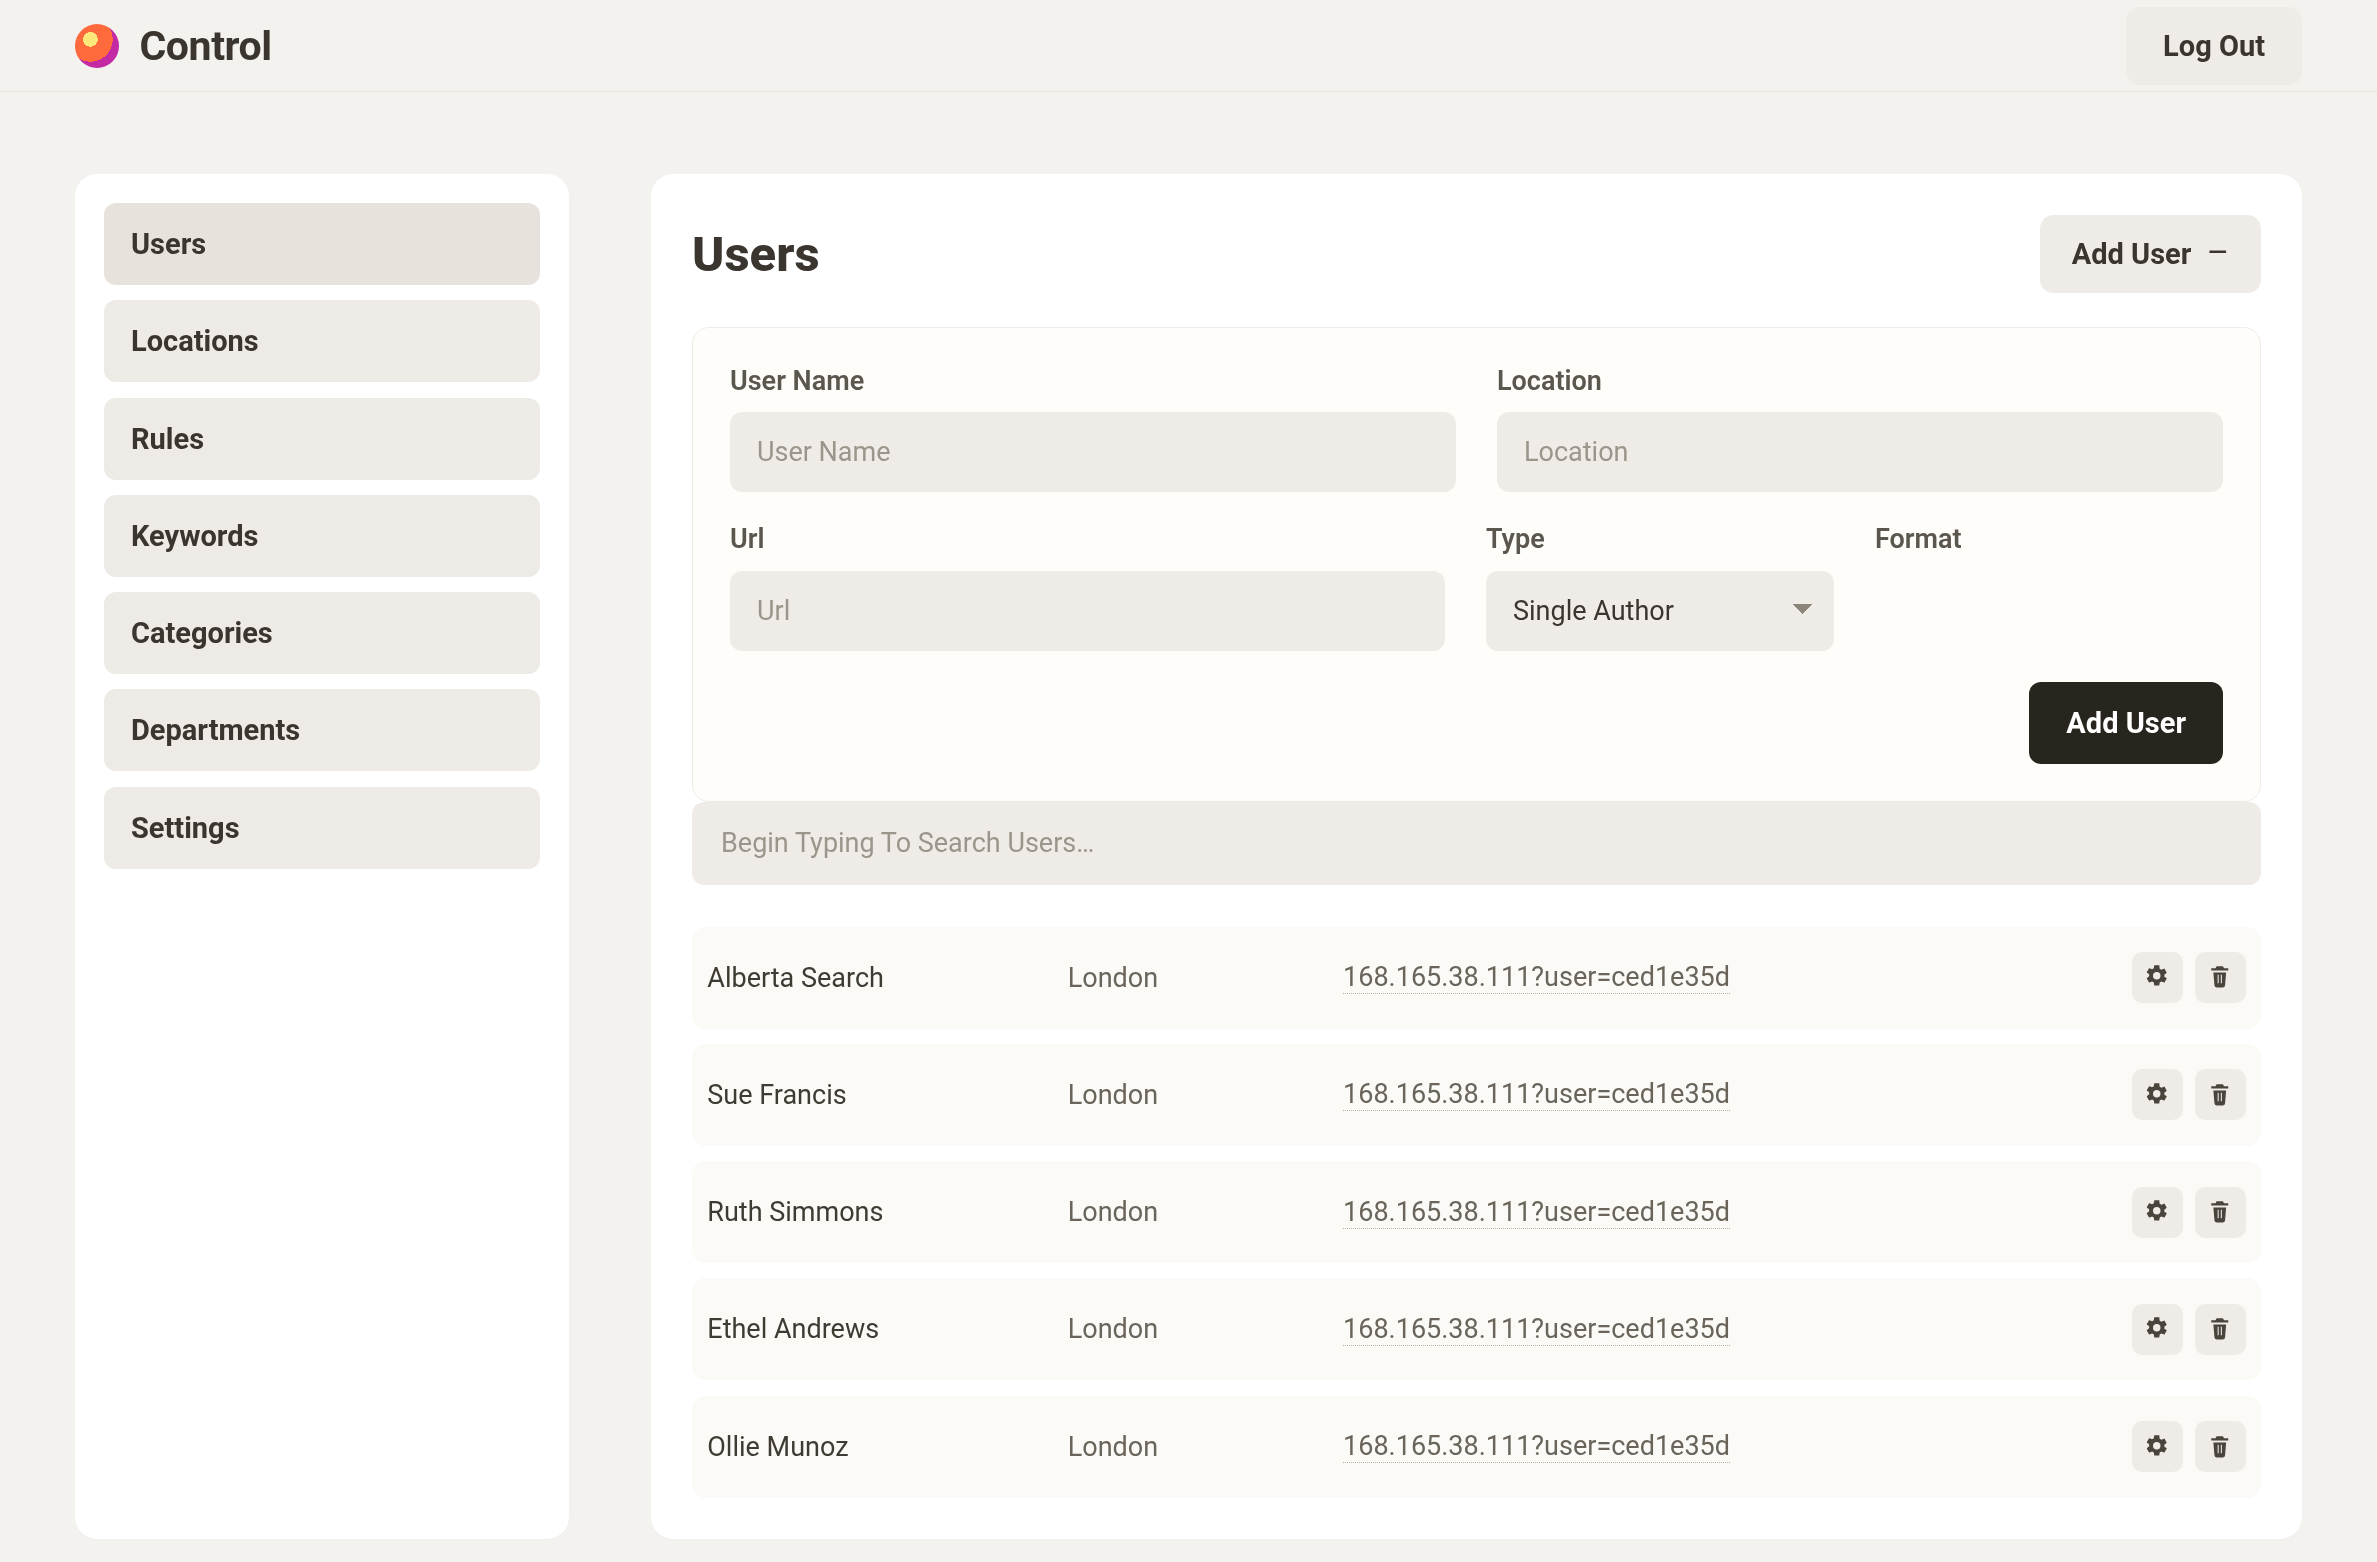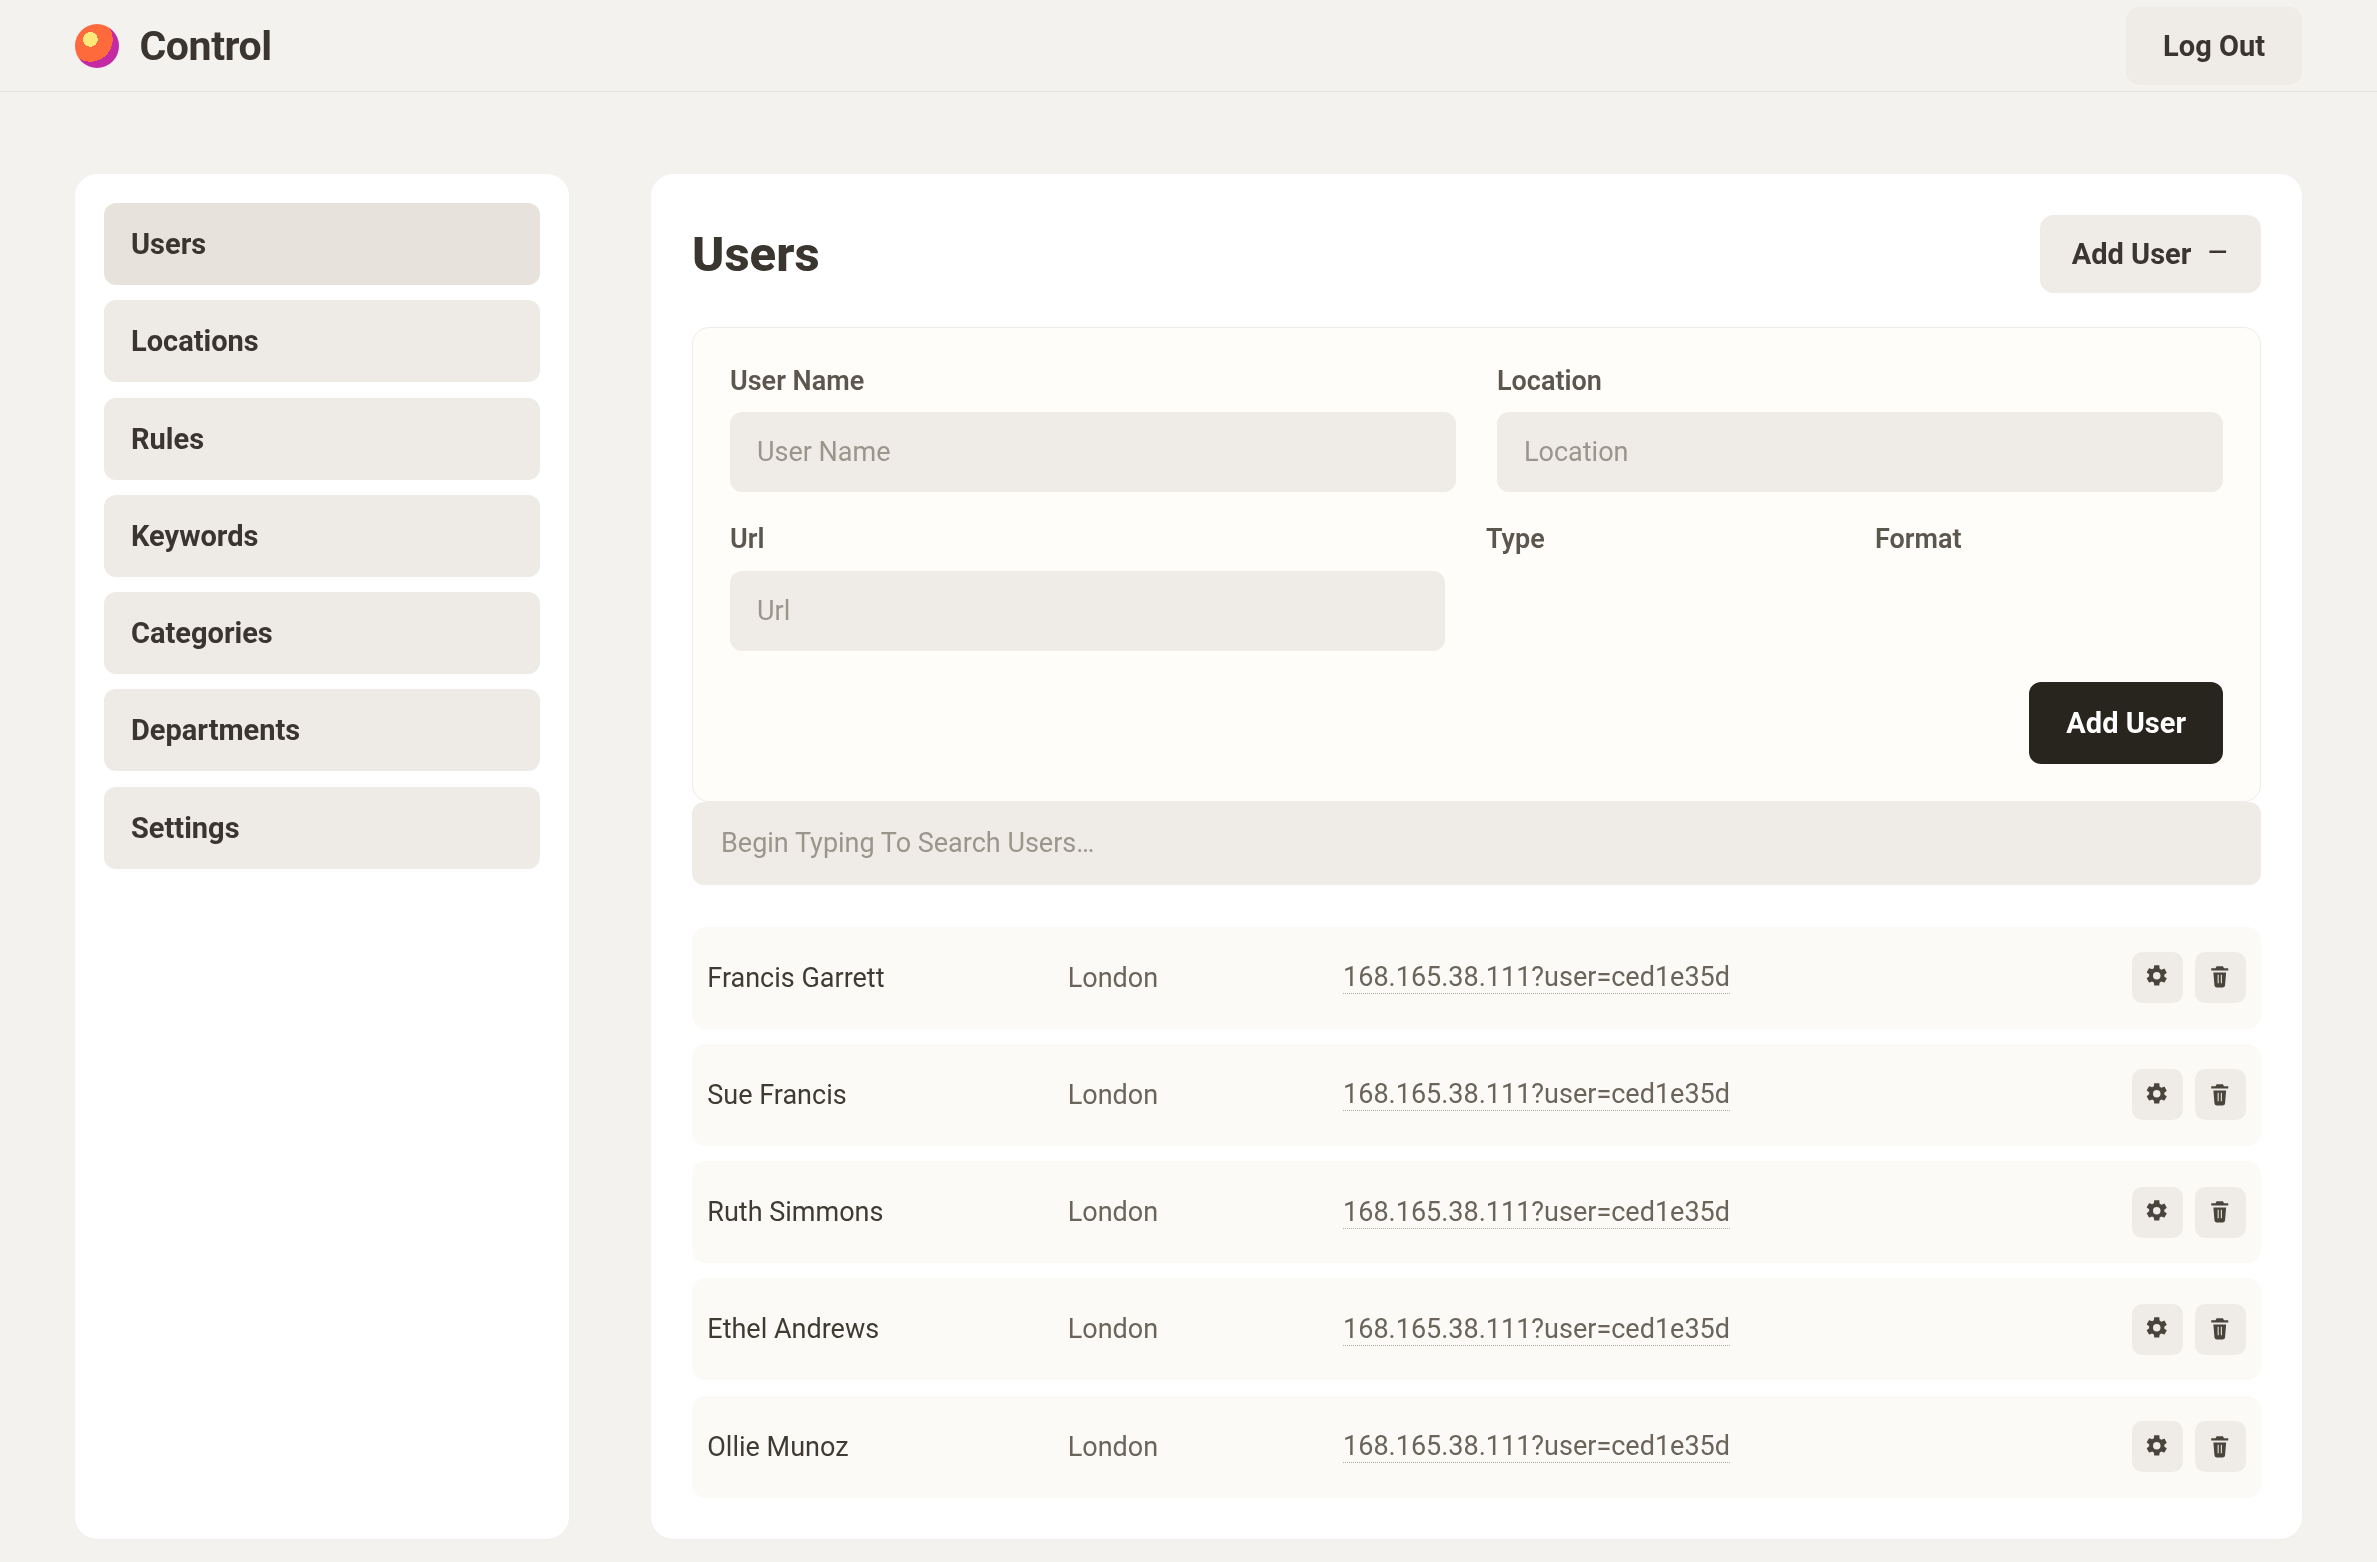--- a/index.html
+++ b/index.html
@@ -168,38 +168,41 @@
         </div>
       </div>
 
       <div class="form-row">
         <div class="field">
           <label class="field-label">Url</label>
           <input class="text-input" type="text" placeholder="Url" style="">
         </div>
         <div class="field small">
           <label class="field-label">Type</label>
+          <select class="select-input">
+            <option>Single Author</option>
+          </select>
         </div>
         <div class="field small">
           <label class="field-label">Format</label>
         </div>
       </div>
 
       <div class="form-actions">
         <button class="btn-primary">Add User</button>
       </div>
     </div>
 
     <div class="search-wrap">
       <input class="search-input" type="text" placeholder="Begin Typing To Search Users…" style="">
     </div>
 
     <div class="user-list" id="user-list">
         <div class="user-row">
-          <div class="user-name">Francis Garrett</div>
+          <div class="user-name">Alberta Search</div>
           <div class="user-loc">London</div>
           <div class="user-url">168.165.38.111?user=ced1e35d</div>
           <div class="row-actions">
             <button class="icon-btn">
               <span><svg viewBox="0 0 24 24" fill="currentColor">
                   <path d="M19.14,12.94a7.14,7.14,0,0,0,.05-.94,7.14,7.14,0,0,0-.05-.94l2.03-1.58a.5.5,0,0,0,.12-.64l-1.92-3.32a.5.5,0,0,0-.6-.22l-2.39.96a7.03,7.03,0,0,0-1.62-.94l-.36-2.54A.5.5,0,0,0,13.9,2h-3.8a.5.5,0,0,0-.5.42l-.36,2.54a7.03,7.03,0,0,0-1.62.94l-2.39-.96a.5.5,0,0,0-.6.22L2.71,8.48a.5.5,0,0,0,.12.64l2.03,1.58a7.14,7.14,0,0,0-.05.94,7.14,7.14,0,0,0,.05.94L2.83,14.16a.5.5,0,0,0-.12.64l1.92,3.32a.5.5,0,0,0,.6.22l2.39-.96a7.03,7.03,0,0,0,1.62.94l.36,2.54a.5.5,0,0,0,.5.42h3.8a.5.5,0,0,0,.5-.42l.36-2.54a7.03,7.03,0,0,0,1.62-.94l2.39.96a.5.5,0,0,0,.6-.22l1.92-3.32a.5.5,0,0,0-.12-.64ZM12,15.5A3.5,3.5,0,1,1,15.5,12,3.5,3.5,0,0,1,12,15.5Z"></path>
                 </svg></span>
             </button>
             <button class="icon-btn">
               <span><svg viewBox="0 0 24 24" fill="currentColor">

